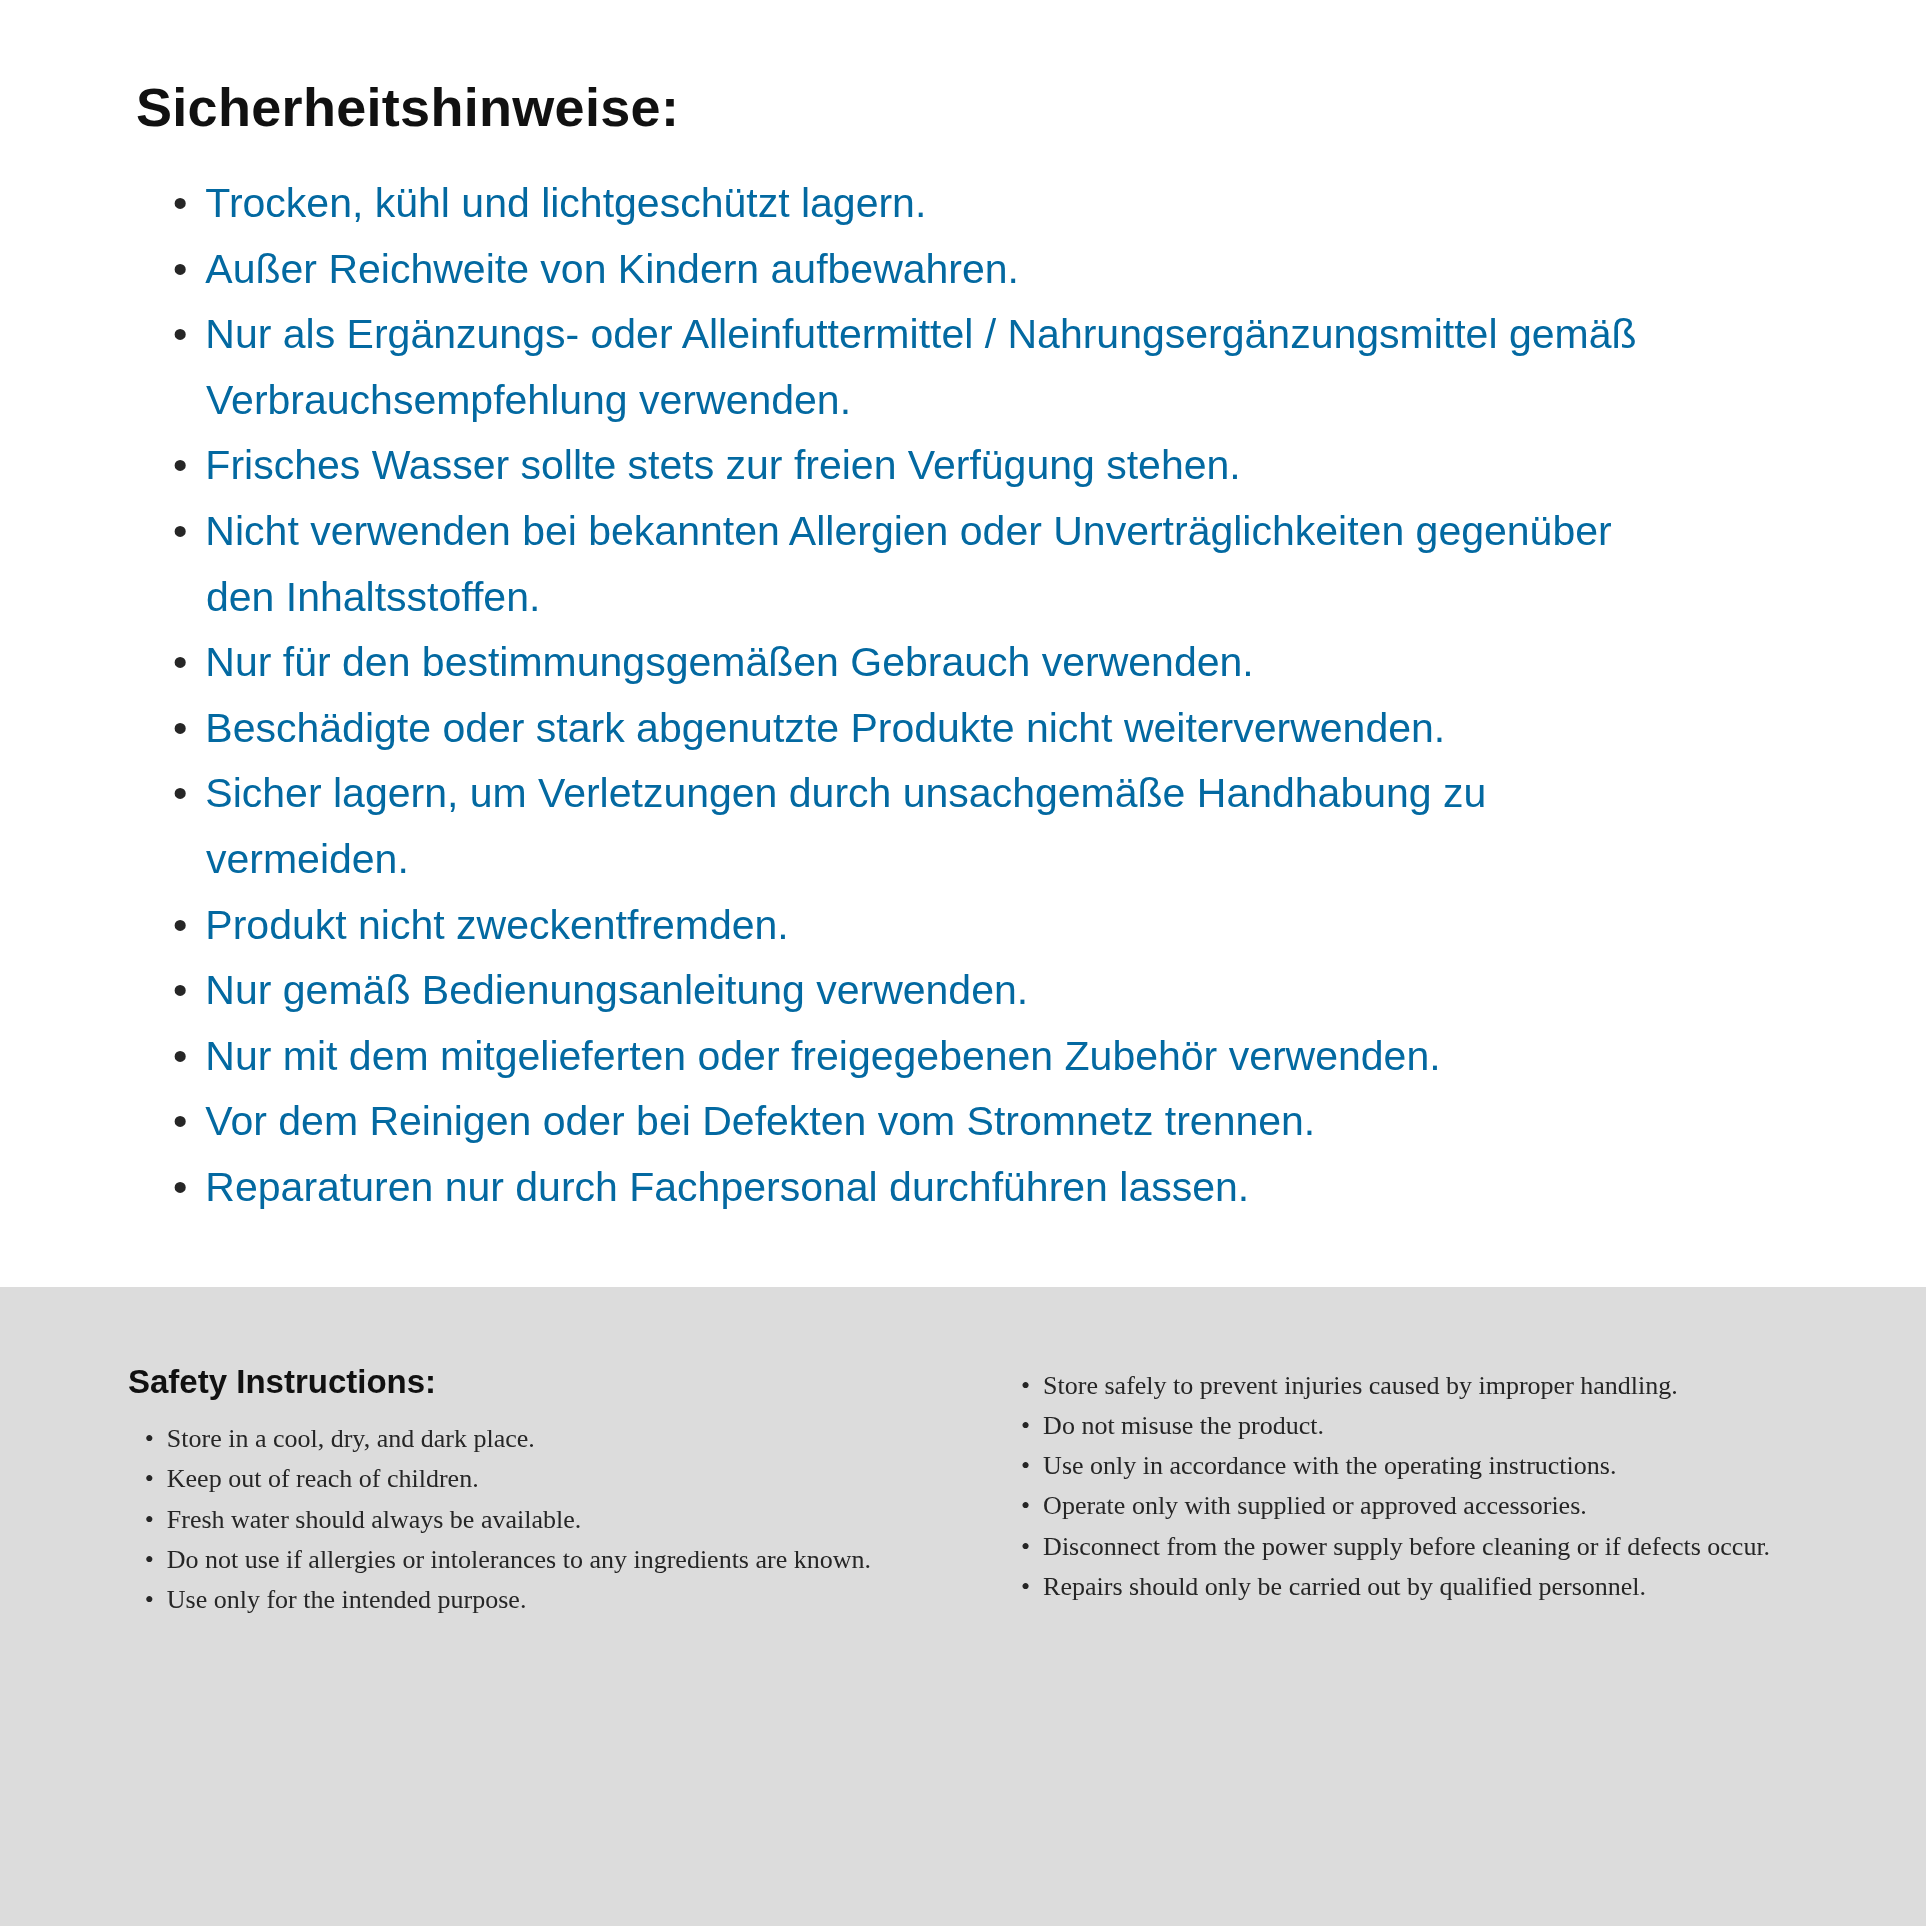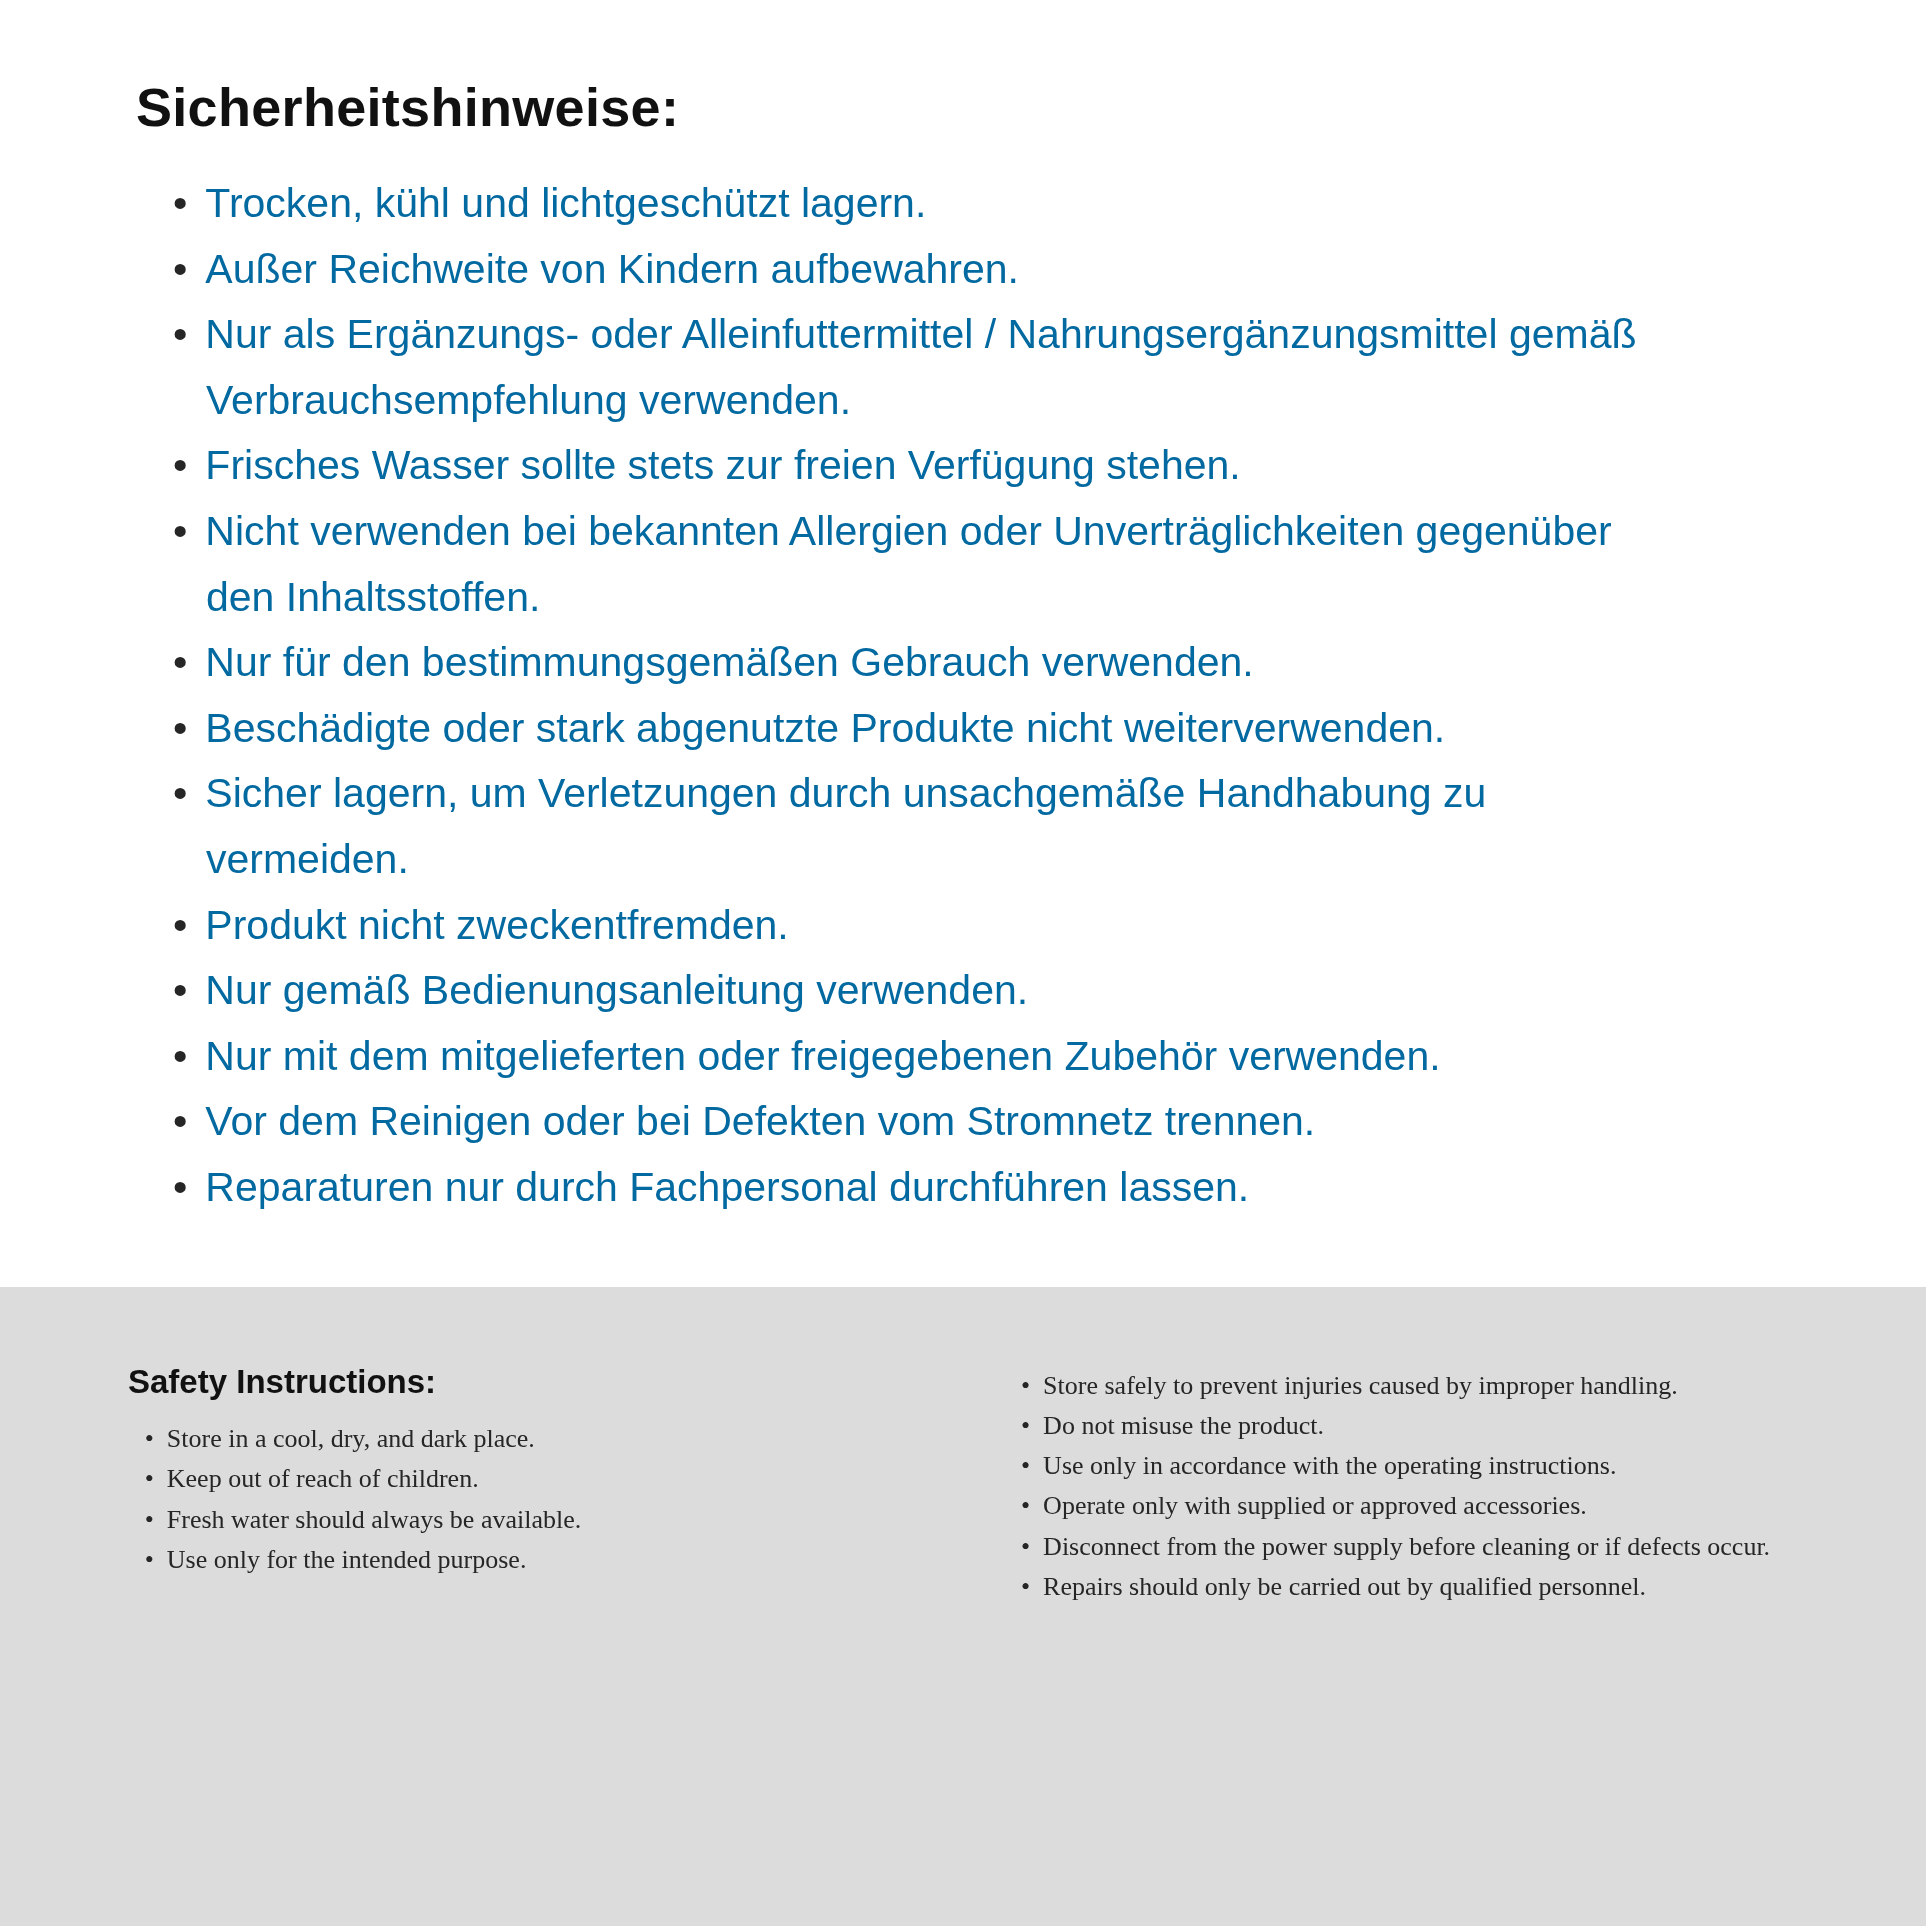--- a/index.html
+++ b/index.html
@@ -114,20 +114,21 @@
     </ul>
 </div>
 
 <div class="gray-section">
   <div class="col-left">
     <h2 class="en-title">Safety Instructions:</h2>
     <ul class="en-list">
         <li>Store in a cool, dry, and dark place.</li>
         <li>Keep out of reach of children.</li>
         <li>Fresh water should always be available.</li>
+        <li>Do not use if allergies or intolerances to any ingredients are known.</li>
         <li>Use only for the intended purpose.</li>
       </ul>
   </div>
   <div class="col-spacer"></div>
   <div class="col-right">
     <ul class="en-list">
         <li>Store safely to prevent injuries caused by improper handling.</li>
         <li>Do not misuse the product.</li>
         <li>Use only in accordance with the operating instructions.</li>
         <li>Operate only with supplied or approved accessories.</li>

